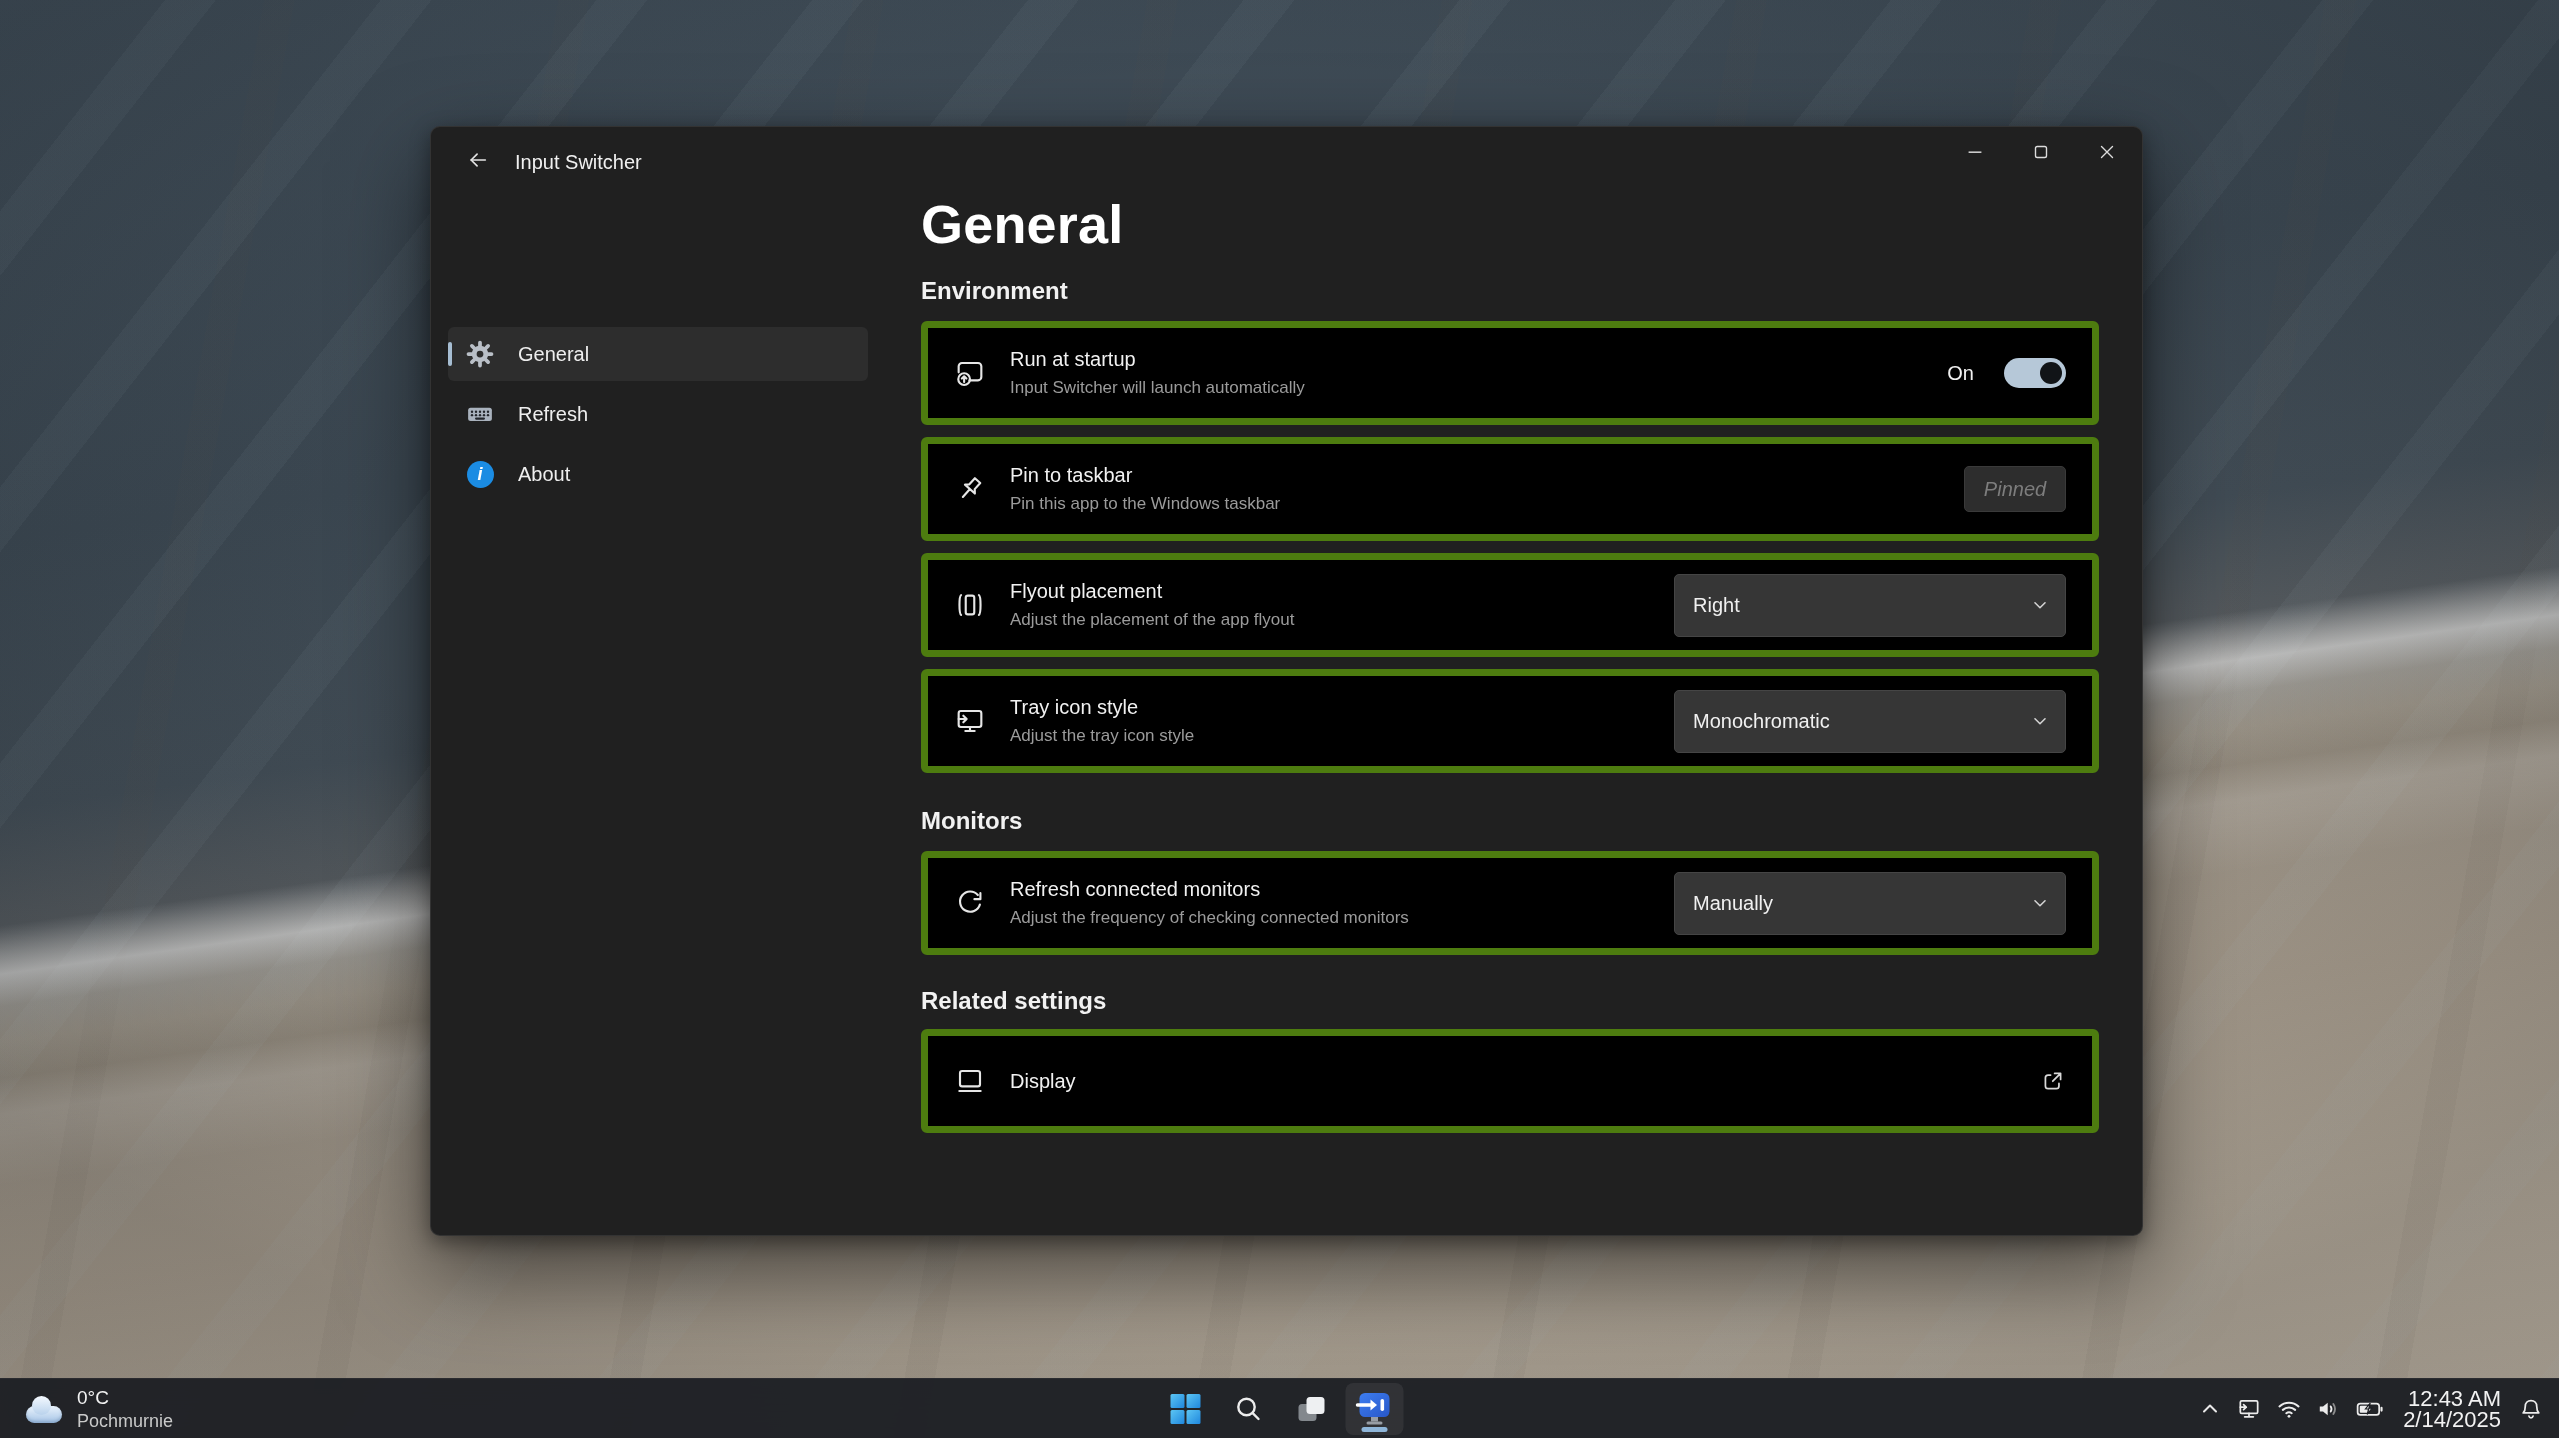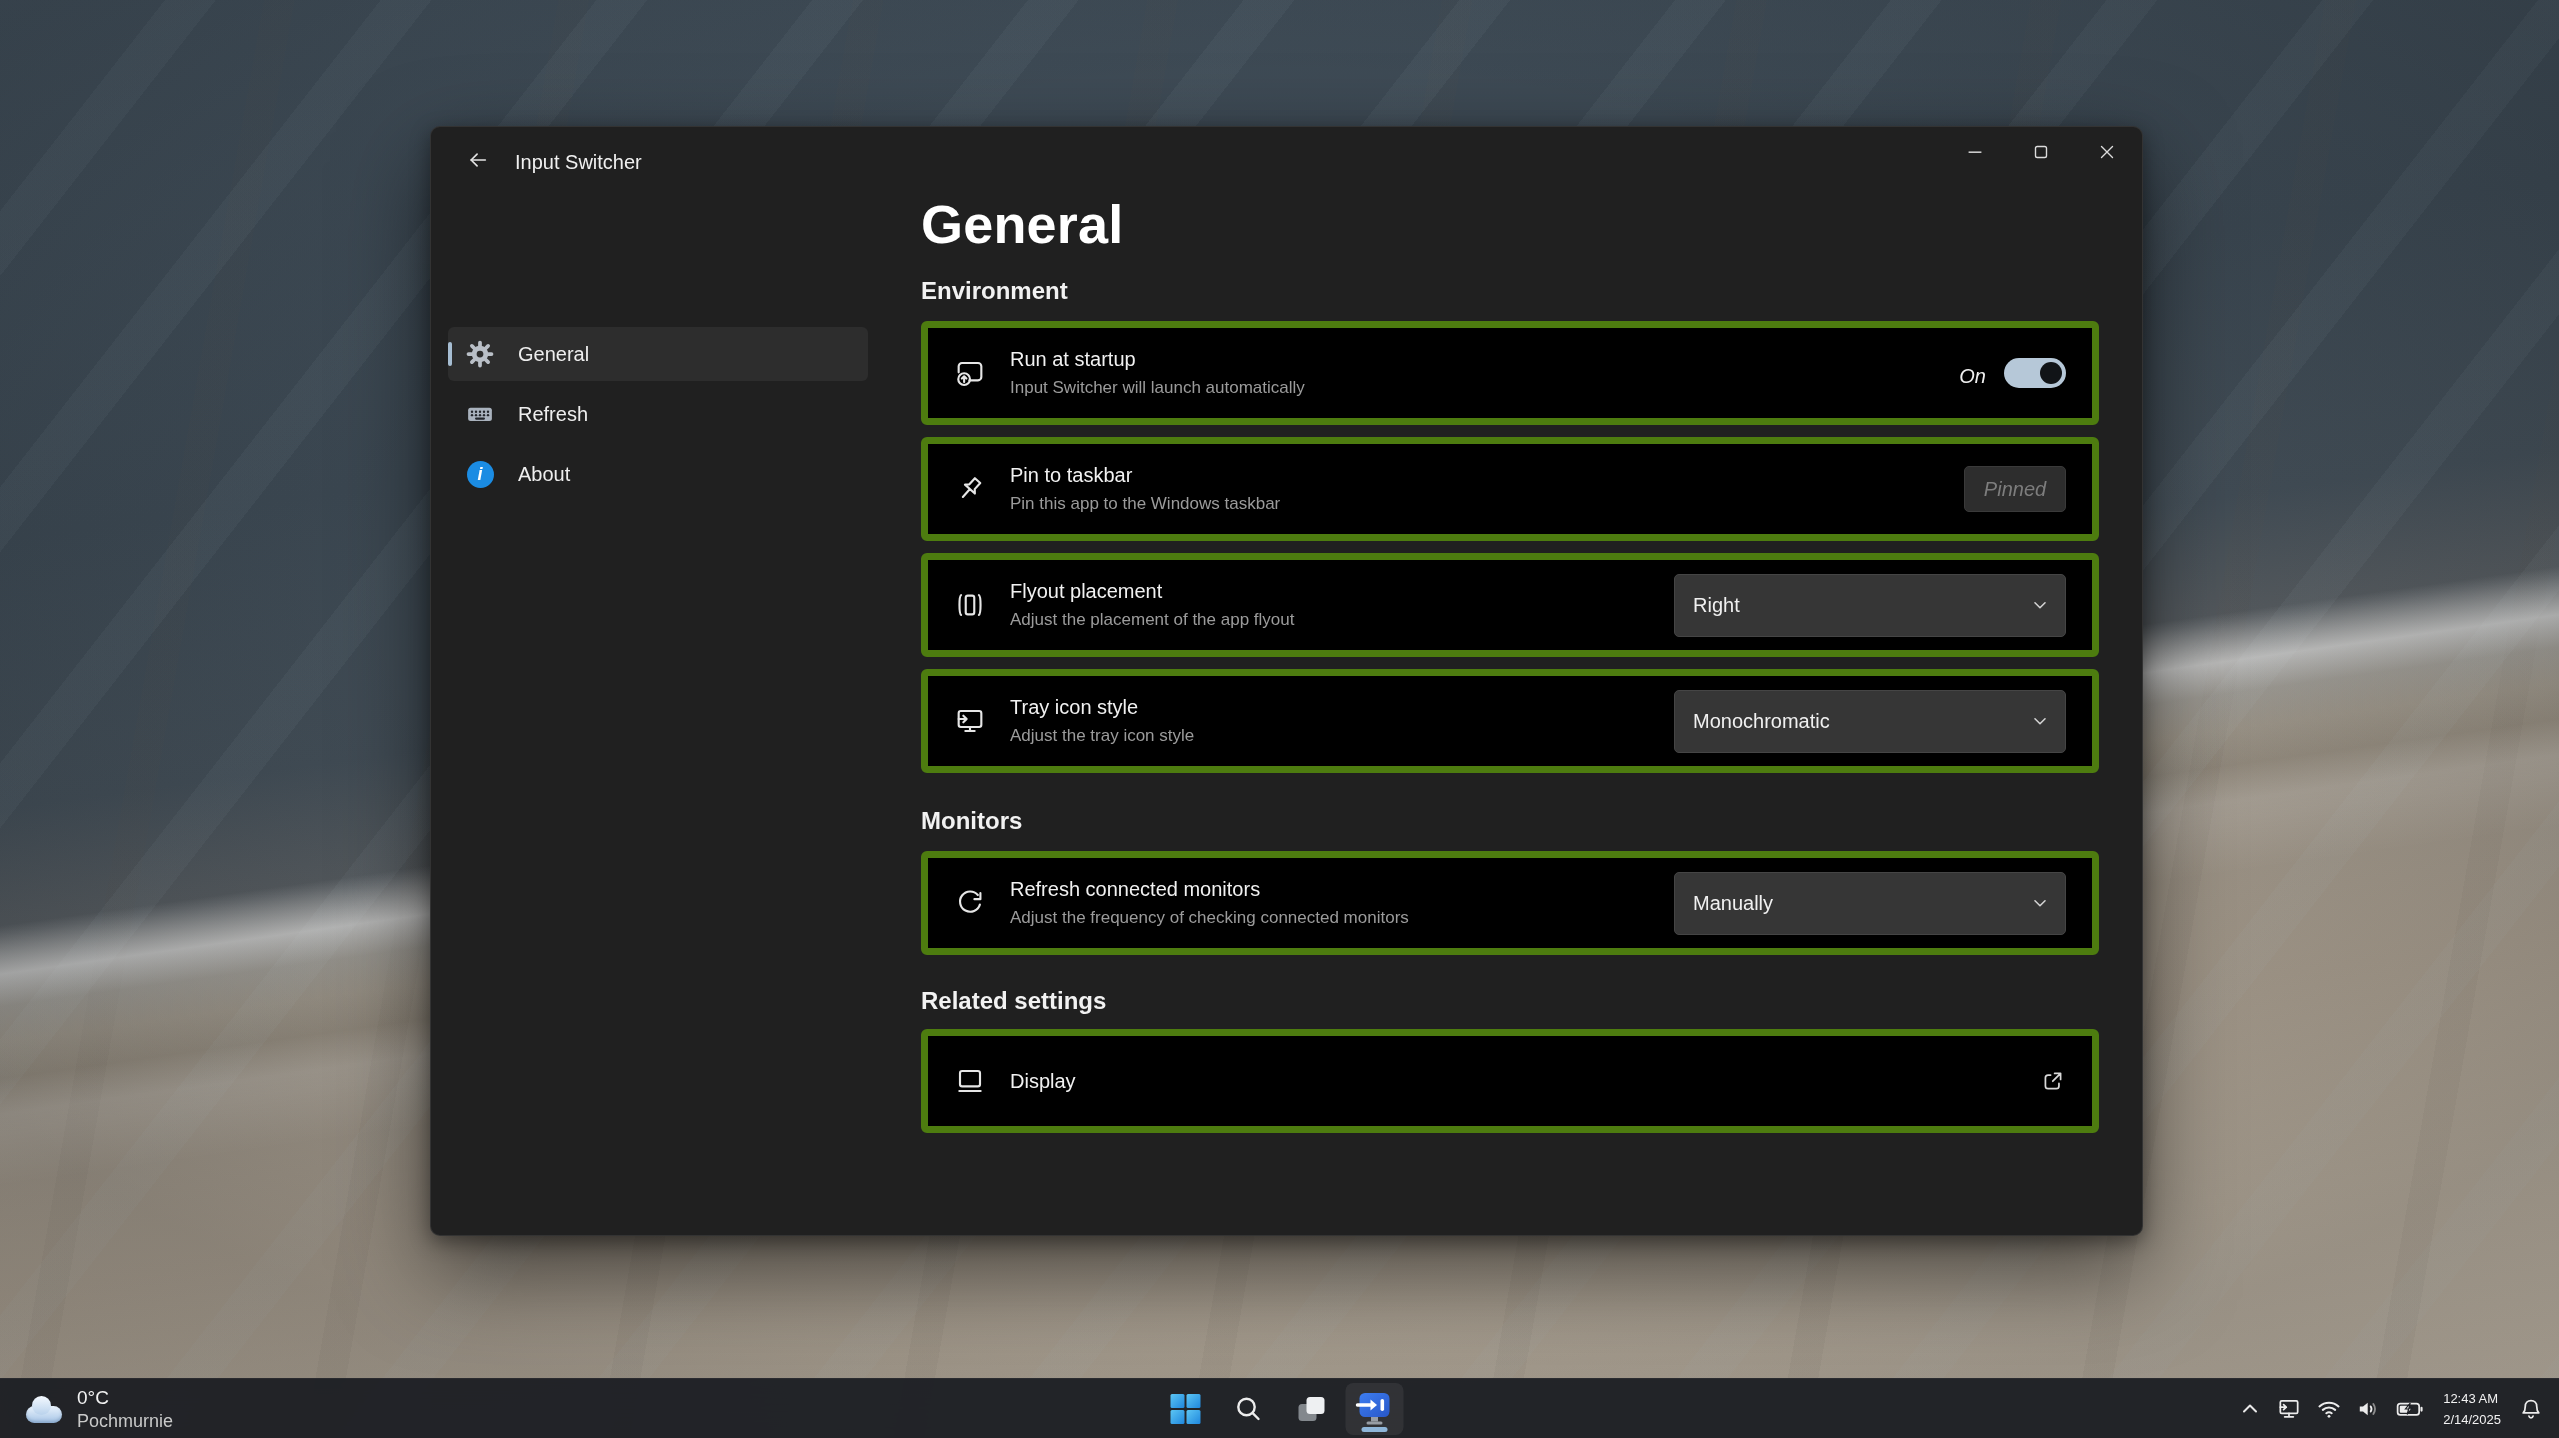--- a/index.html
+++ b/index.html
@@ -65,21 +65,21 @@
     background:#000000; border:7px solid #4d7c0f; border-radius:6px; padding-right:26px; }
   .row-icon { width:32px; height:32px; margin-left:26px; margin-right:24px; flex:none;
     display:flex; align-items:center; justify-content:center; color:#e6e6e6; }
   .row-text { flex:1; min-width:0; }
   .row-title { font-size:20px; color:#f1f1f1; }
   .row-desc { font-size:17px; color:#9b9b9b; margin-top:7px; }
 
   .dropdown { display:flex; align-items:center; justify-content:space-between; width:392px; height:63px;
     background:#363636; border:1px solid #454545; border-radius:5px; padding:0 14px 0 18px;
     font-size:20px; color:#f0f0f0; font-family:inherit; cursor:default; }
-  .toggle-wrap { display:flex; align-items:flex-end; gap:18px;font-style:italic; }
+  .toggle-wrap { display:flex; align-items:center; gap:30px; }
   .toggle-label { font-size:20px; color:#f0f0f0; }
   .toggle { width:62px; height:30px; border-radius:16px; background:#b6c8d8; position:relative; display:inline-block; }
   .toggle .knob { position:absolute; right:4px; top:4px; width:22px; height:22px; border-radius:50%; background:#111417; }
   .pill-btn { width:102px; height:46px; border-radius:5px; background:#2d2d2d; border:1px solid #3a3a3a;
     color:#7d7d7d; font-size:20px; font-family:inherit;font-style:italic; }
   .ext-ic { color:#d8d8d8; }
 
   
   .taskbar { position:absolute; left:0; right:0; bottom:0; height:60px; z-index:5;
     background:rgba(27,29,34,.94); backdrop-filter:blur(18px); border-top:1px solid rgba(255,255,255,.04);
@@ -97,21 +97,21 @@
   .tb-center { position:absolute; left:50%; transform:translateX(-50%); top:0; height:60px;
     display:flex; align-items:center; gap:5px; }
   .tb-btn { width:58px; height:52px; border-radius:8px; display:flex; align-items:center; justify-content:center; position:relative; }
   .tb-btn.active { background:rgba(255,255,255,.065); }
   .tb-btn.active .indicator { content:""; position:absolute; bottom:3px; left:50%; transform:translateX(-50%);
     width:26px; height:5px; border-radius:3px; background:#8fb6d9; }
 
   .tray { position:absolute; right:8px; top:0; height:60px; display:flex; align-items:center; }
   .tray-btn { height:46px; border-radius:6px; display:flex; align-items:center; justify-content:center;
     color:#ececec; padding:0 7px; }
-  .clock { text-align:left; color:#f2f2f2; font-size:13px; line-height:21px; padding:0 10px 0 12px; }
+  .clock { text-align:right; color:#f2f2f2; font-size:22px; line-height:21px; padding:0 10px 0 12px; }
 
   svg { display:block; }
 </style>
 </head>
 <body>
 
 <div class="wallpaper">
   <div class="foam"></div>
   <div class="vignette"></div>
 </div>

